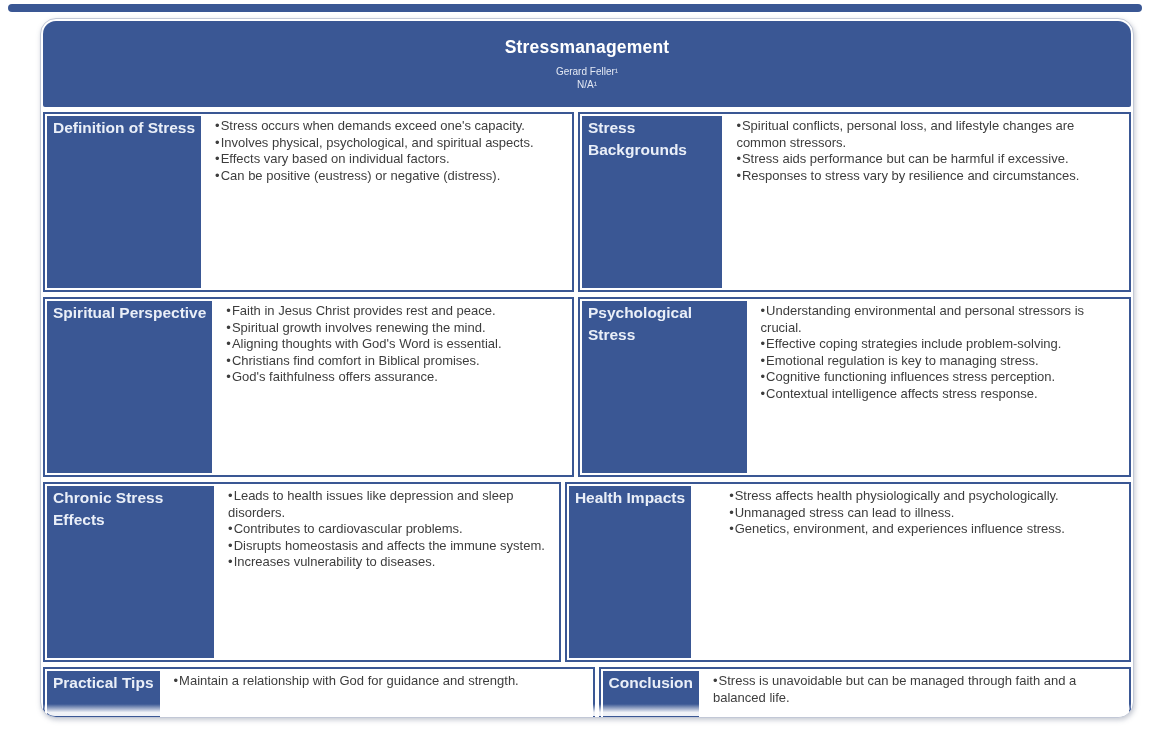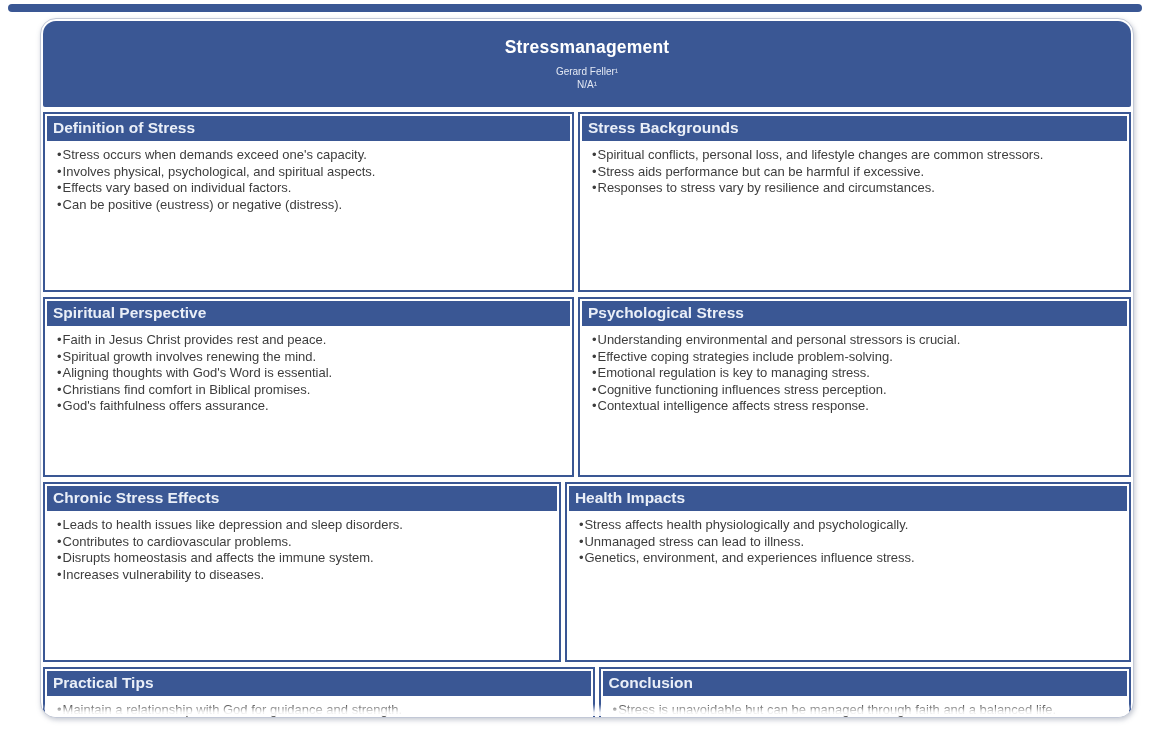--- a/index.html
+++ b/index.html
@@ -22,27 +22,27 @@
     height:86px;background:#3A5794;border-radius:13px 13px 2px 2px;
     display:flex;flex-direction:column;align-items:center;justify-content:center;
     color:#ffffff;
   }
   .poster-title{font-size:17.5px;font-weight:700;letter-spacing:.2px;margin-bottom:7px;}
   .poster-author,.poster-affiliation{font-size:10px;color:#E4E9F4;line-height:1.3;}
   .rows{margin-top:5px;}
   .row{display:flex;gap:4px;margin-bottom:5px;}
   .row-1 .sec:nth-child(1){flex:0 0 48.8%;} .row-1 .sec:nth-child(2){flex:1;}
   .row-2 .sec:nth-child(1){flex:0 0 48.8%;} .row-2 .sec:nth-child(2){flex:1;}
-  .row-3 .sec:nth-child(1){flex:0 0 47.6%;} .row-3 .sec:nth-child(2){flex:1;}
+  .row-3 .sec:nth-child(1){flex:0 0 47.6%;} .row-3 .sec:nth-child(2){flex:1;gap:24px;}
   .row-4 .sec:nth-child(1){flex:0 0 50.7%;} .row-4 .sec:nth-child(2){flex:1;}
   .row-1,.row-2,.row-3{height:180px;}
   .row-4{height:120px;}
   .sec{
     box-sizing:border-box;border:2px solid #3A5794;background:#ffffff;
-    display:flex;flex-direction:column;overflow:hidden;
+    display:flex;flex-direction:row;overflow:hidden;
   }
   .sec-titlebar{
     margin:2px;background:#3A5794;color:#EAEFF8;
     font-size:15.5px;font-weight:700;line-height:1.45;padding:1px 6px 2px 6px;
   }
   .sec-body{list-style:none;margin:1px 0 0 4px;padding:3px 8px;}
   .sec-body li{
     font-size:13px;color:#3D3D3D;line-height:1.27;
   }
   .sec-body li::before{content:"\2022";margin-right:1px;}

